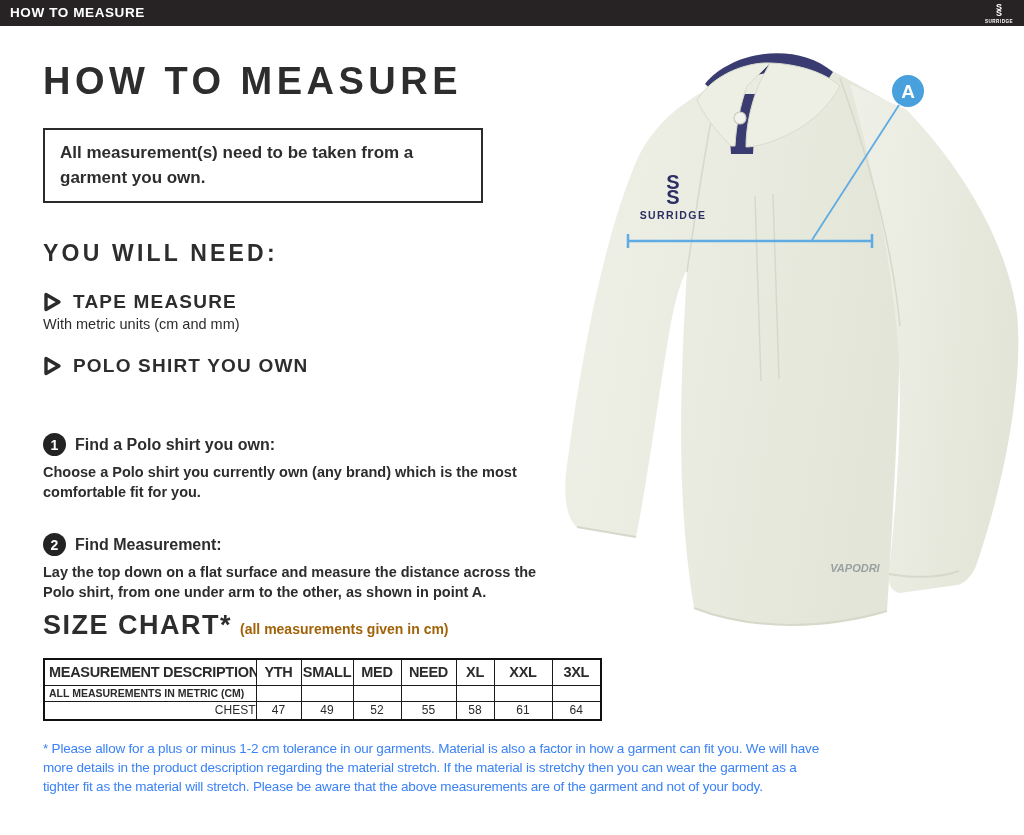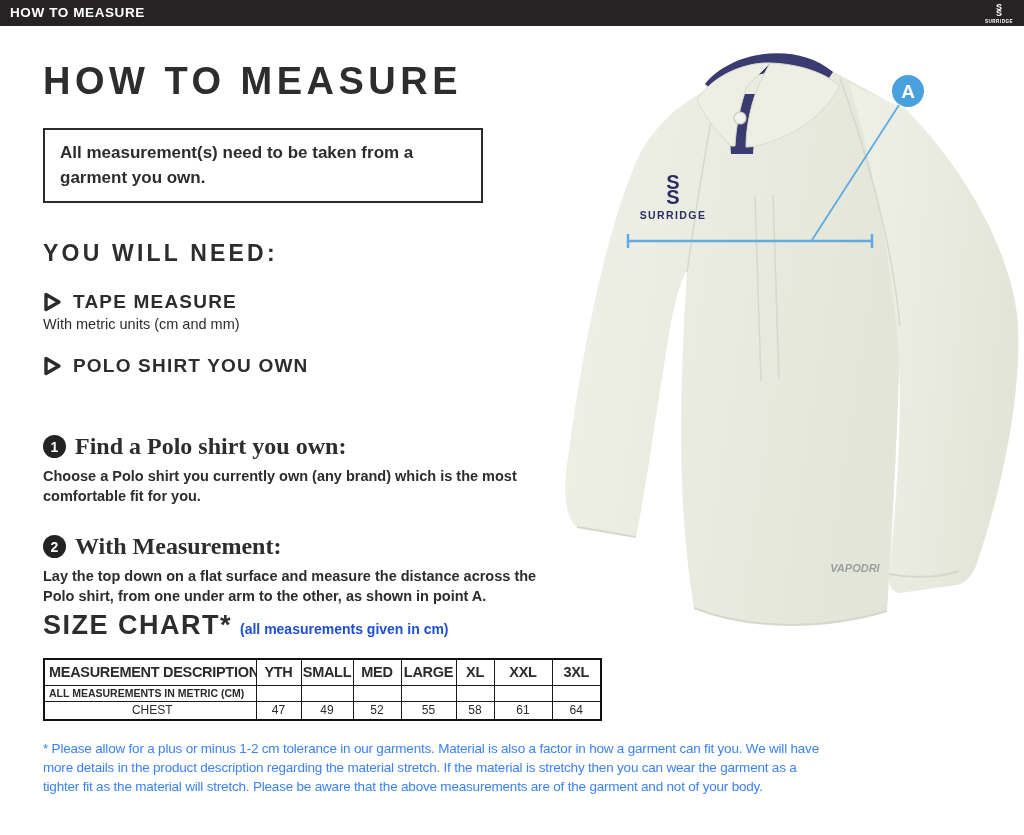--- a/index.html
+++ b/index.html
@@ -24,38 +24,38 @@
   .need-item { position:absolute; left:43px; width:520px; }
   .need-item .row { display:flex; align-items:center; gap:10px; }
   .need-title { font-size:19px; font-weight:bold; letter-spacing:1.2px; color:#2d2d2d; }
   .need-desc { font-size:14.5px; font-weight:normal; margin-top:3px; color:#2d2d2d; }
   .tri-icon { width:20px; height:20px; flex:0 0 20px; }
 
   .step { position:absolute; left:43px; width:520px; }
   .step .row { display:flex; align-items:center; gap:9px; }
   .step-badge { width:23px; height:23px; border-radius:50%; background:#232323; color:#fff;
         font-size:14px; font-weight:bold; display:flex; align-items:center; justify-content:center; flex:0 0 23px; }
-  .step-title { font-size:24px; font-weight:bold; color:#2d2d2d;font-family:Liberation Serif, serif; }
+  .step-title { font-size:16px; font-weight:bold; color:#2d2d2d; }
   .step-desc { font-size:14.5px; font-weight:bold; margin-top:7px; line-height:1.35;
         width:508px; color:#2d2d2d; }
 
   .h3-row { position:absolute; left:43px; top:610px; display:flex; align-items:baseline; gap:8px; }
   .h3 { font-size:27px; font-weight:bold; letter-spacing:1.5px; color:#2d2d2d; }
-  .h3-sub { font-size:14px; font-weight:bold; color:#1d4ed8; }
+  .h3-sub { font-size:14px; font-weight:bold; color:#a16207; }
 
   
   table.size { position:absolute; left:43px; top:658px; border-collapse:collapse;
         border:2px solid #111; table-layout:fixed; width:557px; }
   table.size th, table.size td { border:1px solid #1a1a1a; overflow:hidden; white-space:nowrap; }
   table.size thead th { height:26px; font-size:14.5px; font-weight:bold; letter-spacing:-0.3px; }
   table.size thead th:first-child { text-align:left; padding-left:4px; }
   tr.metric-row td { height:16px; font-size:10.5px; font-weight:bold; }
   tr.metric-row td:first-child { padding-left:4px; }
   tr.data-row td { height:19px; font-size:12px; font-weight:normal; text-align:center; }
-  tr.data-row td:first-child { text-align:center; padding-left:4px; }
+  tr.data-row td:first-child { text-align:right; padding-left:4px; }
 
   .footnote { position:absolute; left:43px; top:740px; width:778px; font-size:13.5px;
         line-height:1.4; letter-spacing:-0.2px; color:#3b82f6; }
 
   
   .figure { position:absolute; left:555px; top:26px; width:469px; height:610px; }
 </style>
 </head>
 <body>
 
@@ -99,21 +99,21 @@
     <div class="row">
       <span class="step-badge">1</span>
       <span class="step-title">Find a Polo shirt you own:</span>
     </div>
     <div class="step-desc">Choose a Polo shirt you currently own (any brand) which is the most comfortable fit for you.</div>
   </div>
 
   <div class="step" style="top:533px;">
     <div class="row">
       <span class="step-badge">2</span>
-      <span class="step-title">With Measurement:</span>
+      <span class="step-title">Find Measurement:</span>
     </div>
     <div class="step-desc">Lay the top down on a flat surface and measure the distance across the Polo shirt, from one under arm to the other, as shown in point A.</div>
   </div>
 
   <div class="h3-row">
     <span class="h3">SIZE CHART*</span>
     <span class="h3-sub">(all measurements given in cm)</span>
   </div>
 
   <table class="size">
@@ -126,21 +126,21 @@
         <col style="width:38px">
         <col style="width:58px">
         <col style="width:49px">
     </colgroup>
     <thead>
       <tr>
         <th>MEASUREMENT DESCRIPTION</th>
         <th>YTH</th>
         <th>SMALL</th>
         <th>MED</th>
-        <th>LARGE</th>
+        <th>NEED</th>
         <th>XL</th>
         <th>XXL</th>
         <th>3XL</th>
       </tr>
     </thead>
     <tbody>
       <tr class="metric-row">
         <td>ALL MEASUREMENTS IN METRIC (CM)</td>
         <td></td>
         <td></td>

